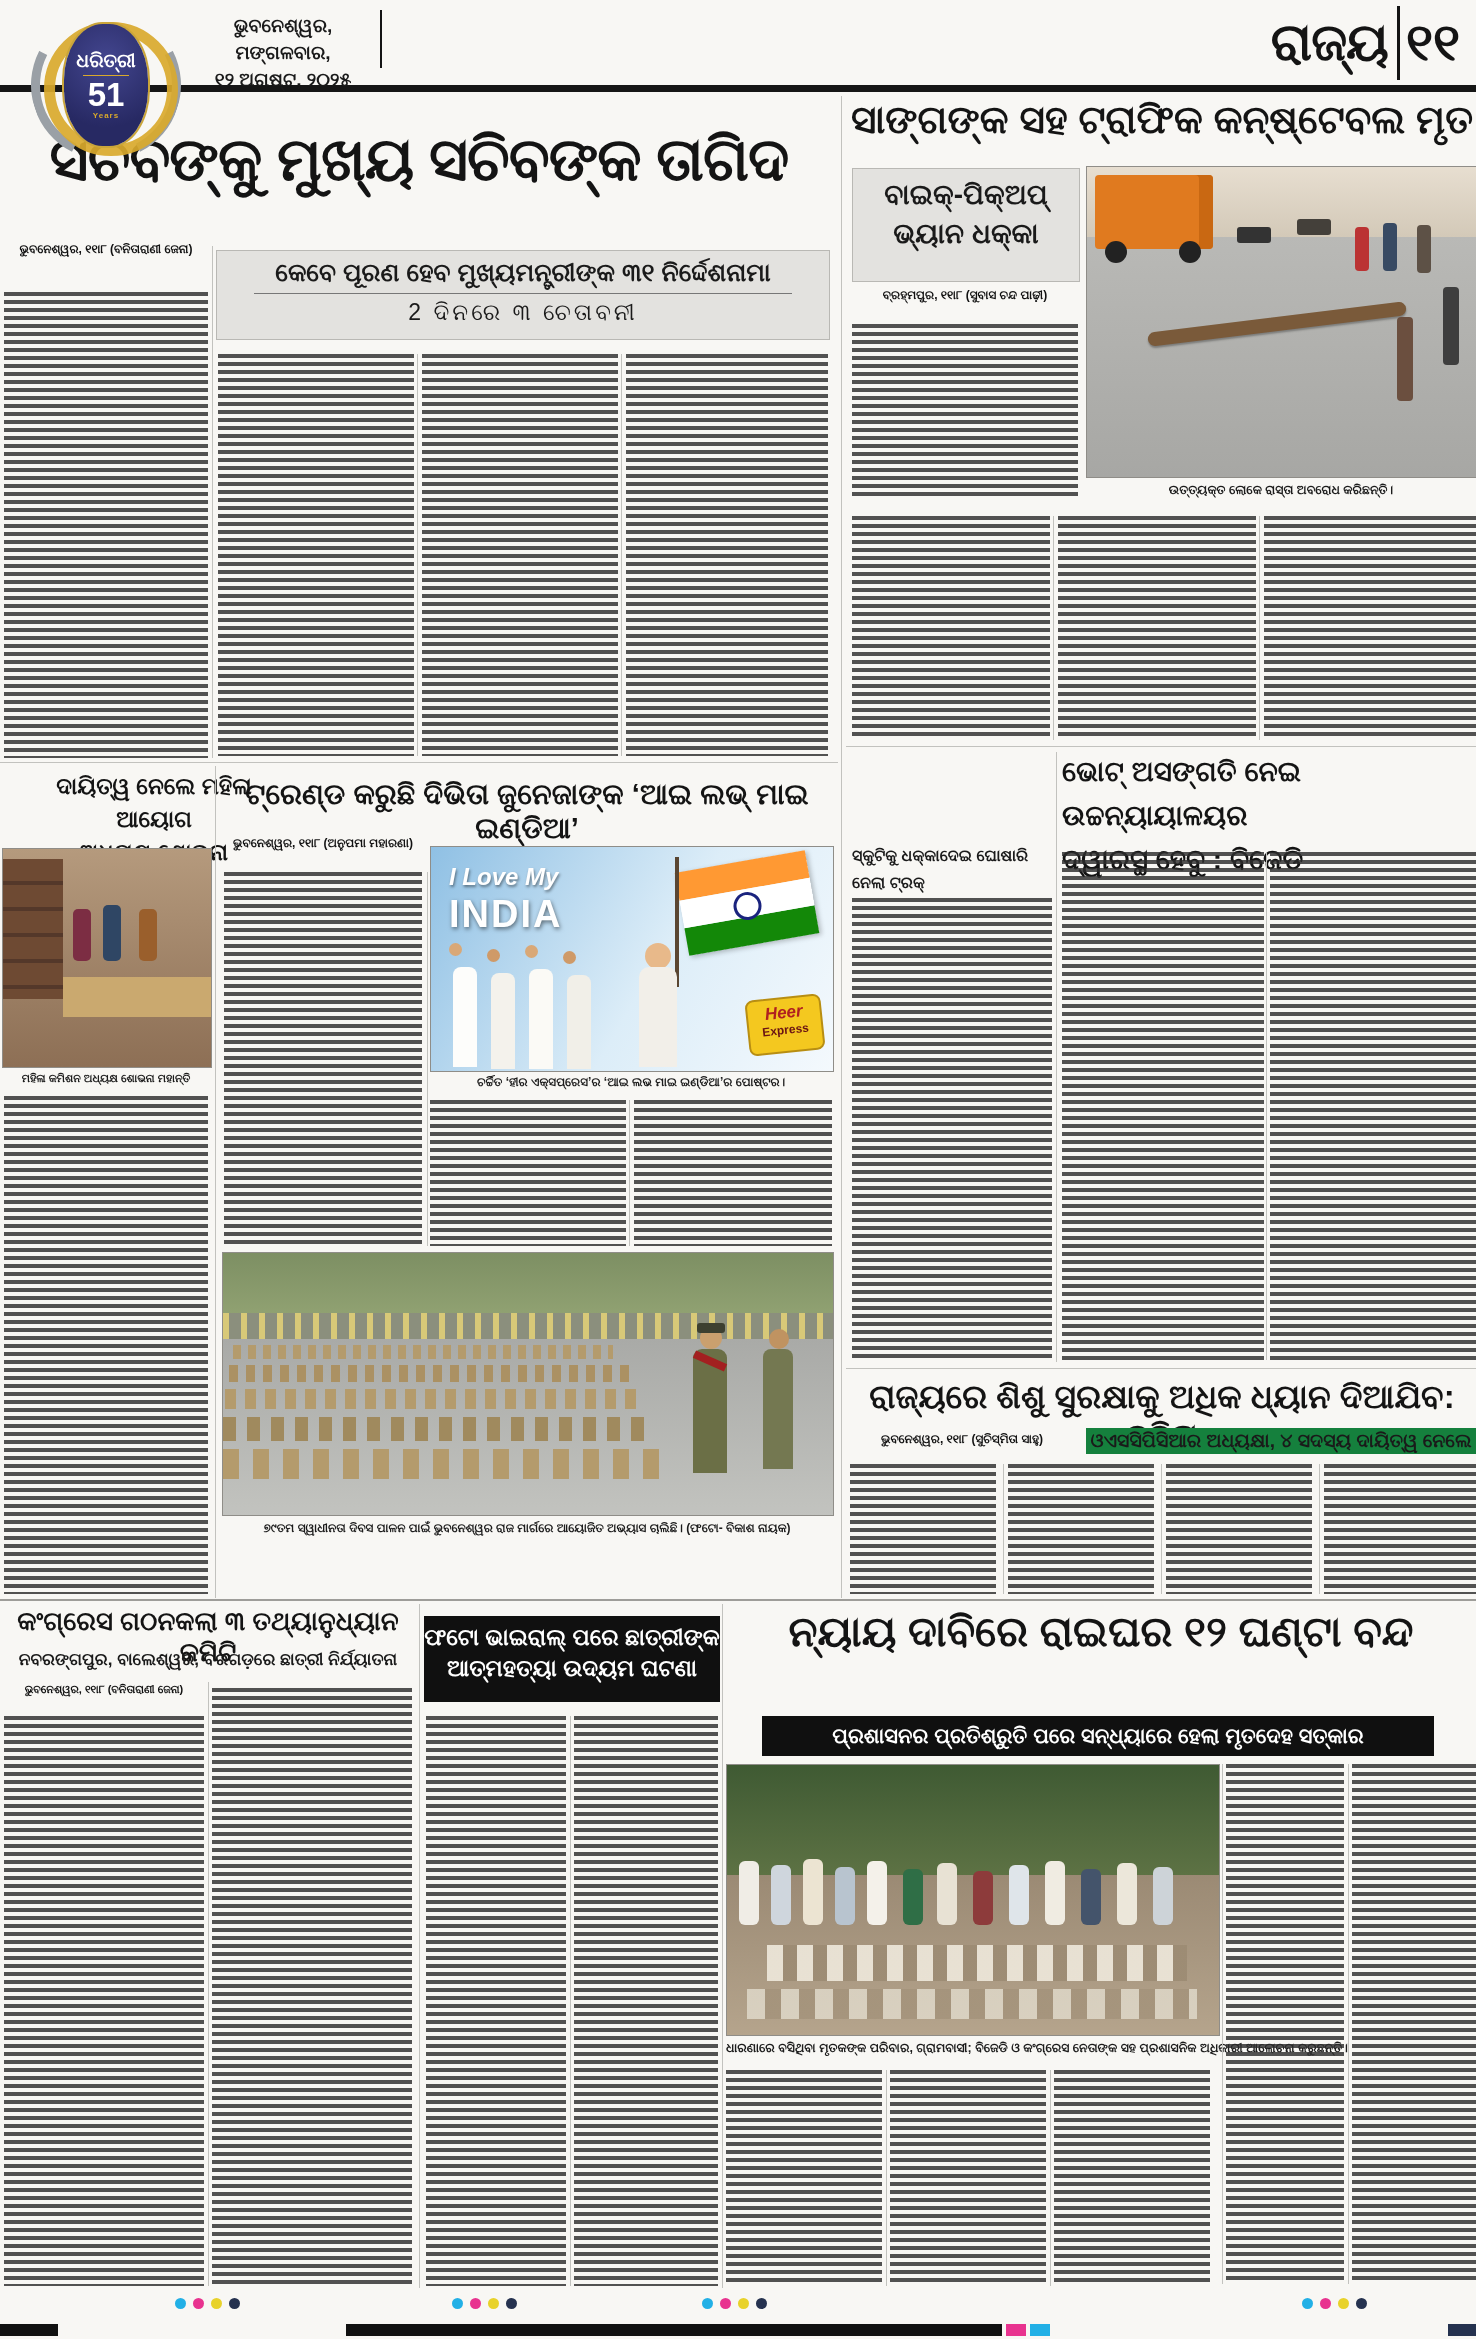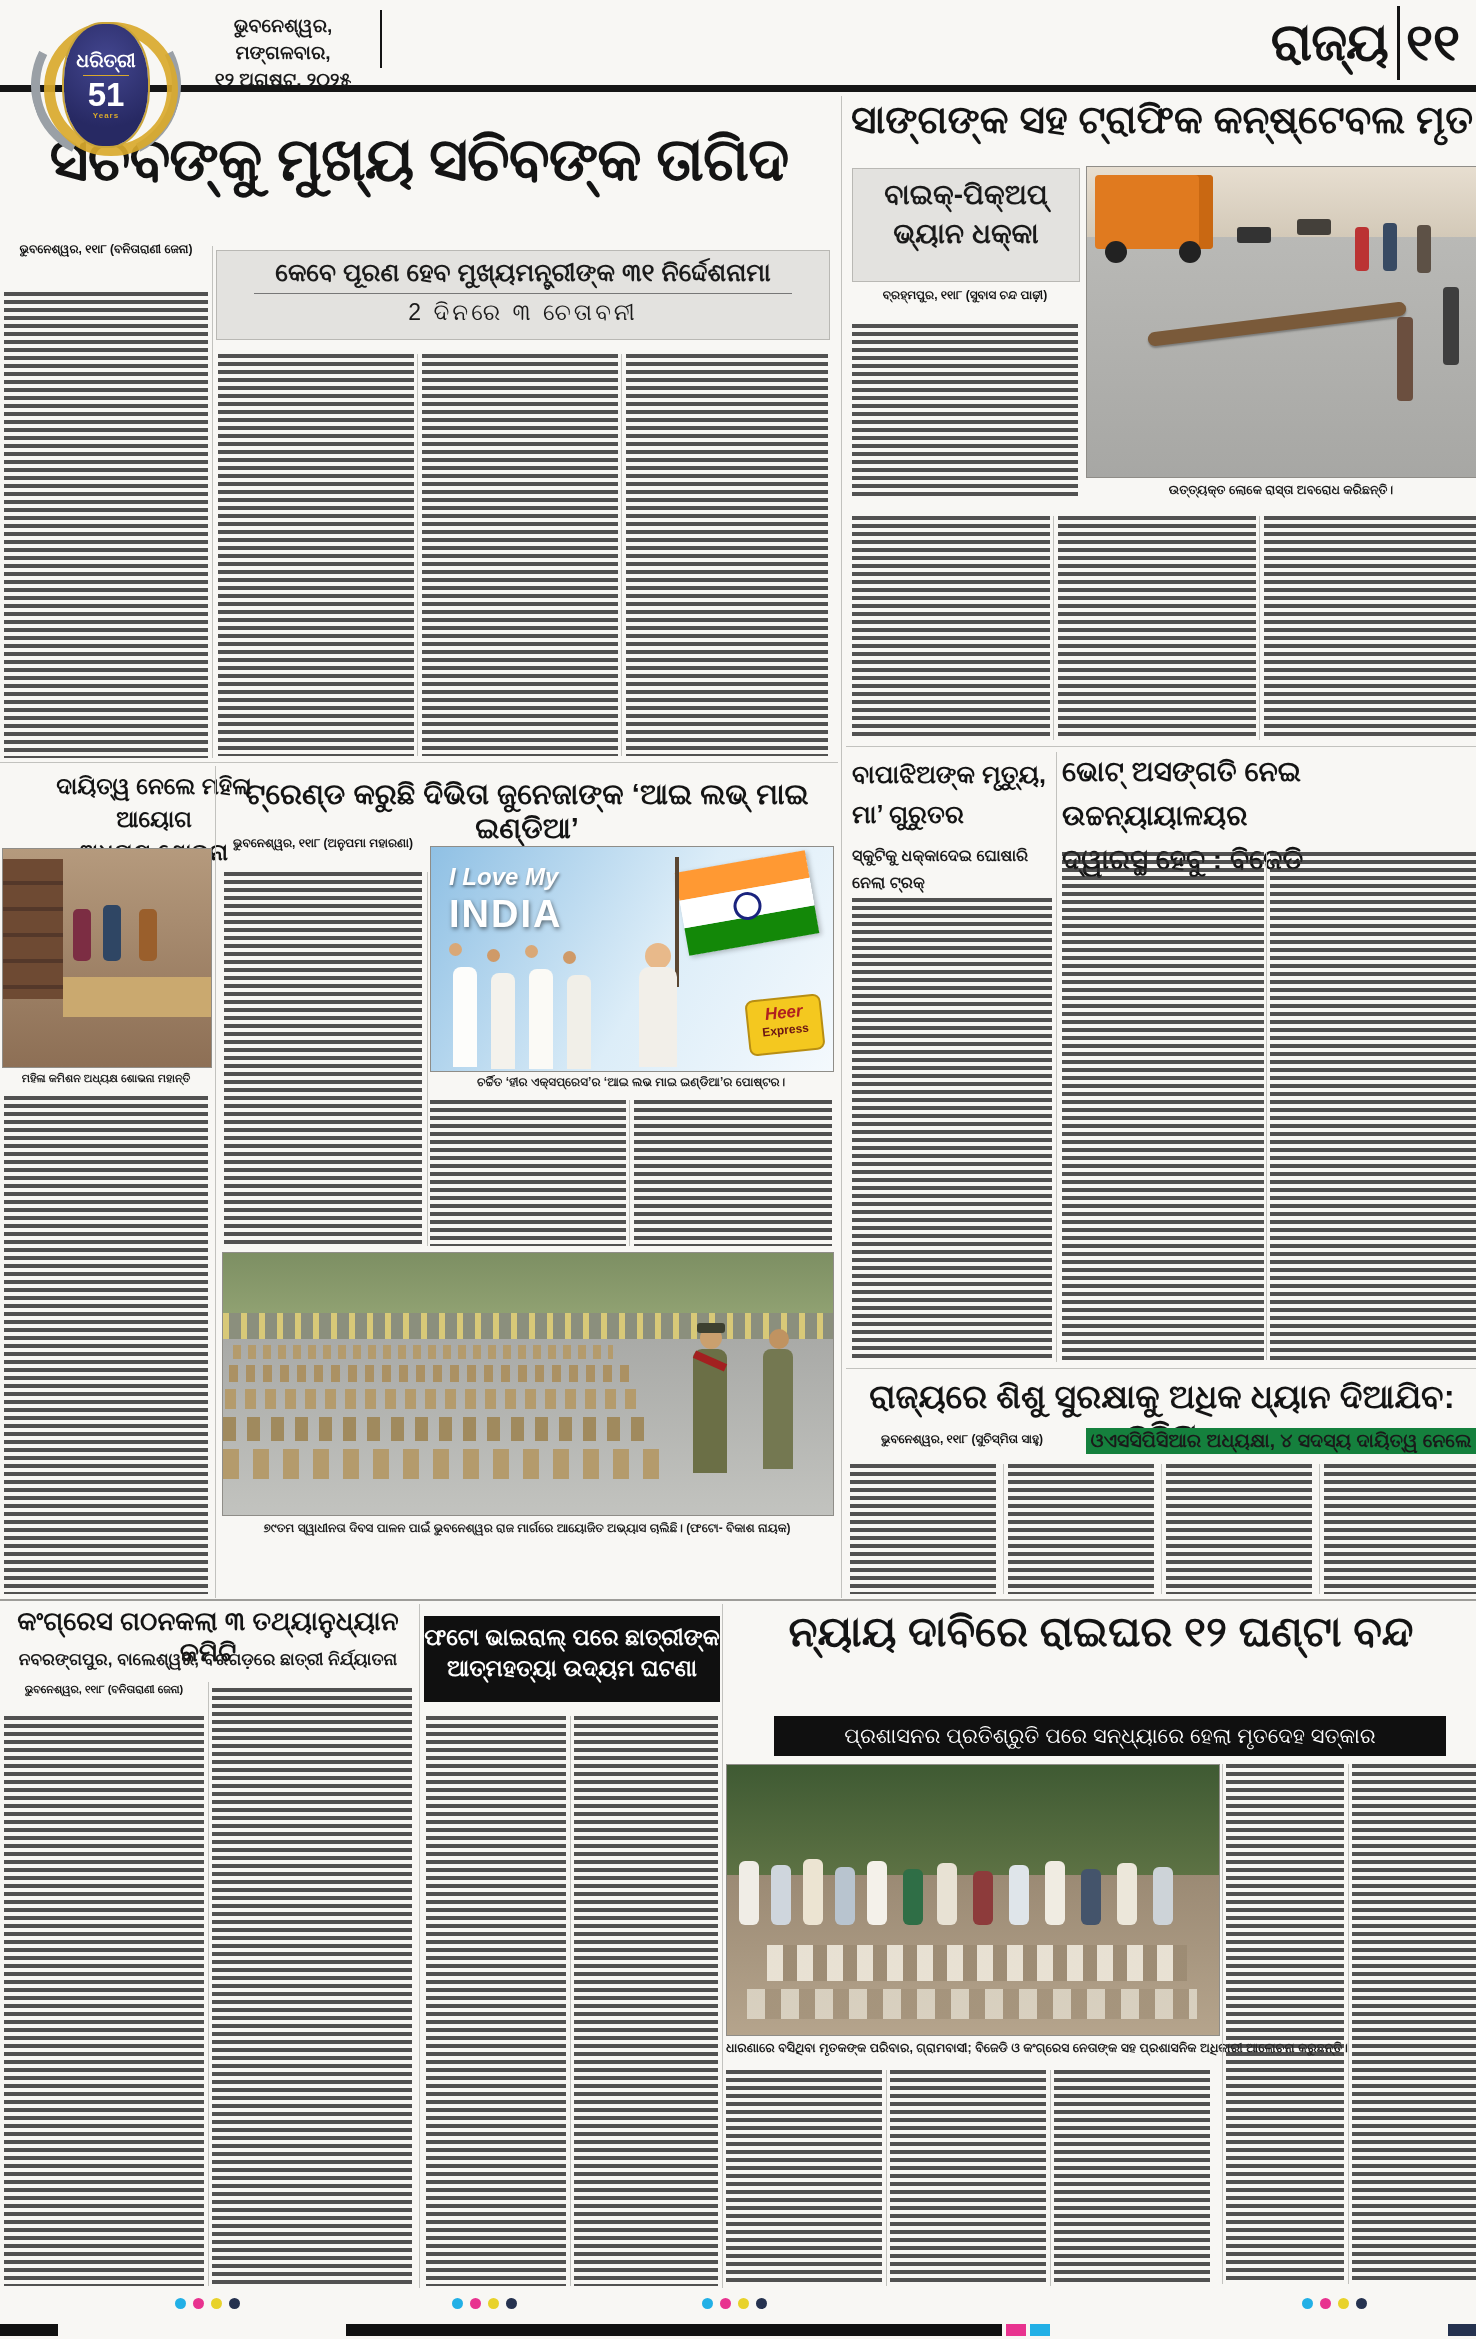--- a/index.html
+++ b/index.html
@@ -173,24 +173,20 @@
     <div class="abs" style="left:0;top:196px;width:440px;height:30px;background:repeating-linear-gradient(90deg,#b49b6c 0 16px,transparent 16px 30px);"></div>
     <div class="abs" style="left:470px;top:96px;width:34px;height:124px;background:#6b6f46;border-radius:9px 9px 0 0;"></div>
     <div class="abs" style="left:477px;top:74px;width:22px;height:22px;background:#caa06e;border-radius:50%;"></div>
     <div class="abs" style="left:474px;top:70px;width:28px;height:10px;background:#3d4030;border-radius:3px;"></div>
     <div class="abs" style="left:470px;top:104px;width:34px;height:8px;background:#a32020;transform:rotate(24deg);"></div>
     <div class="abs" style="left:540px;top:96px;width:30px;height:120px;background:#747851;border-radius:8px 8px 0 0;"></div>
     <div class="abs" style="left:546px;top:76px;width:20px;height:20px;background:#c09361;border-radius:50%;"></div>
   </div>
   <div class="abs caption ctr" style="left:222px;top:1520px;width:610px;font-size:12px;">୭୯ତମ ସ୍ୱାଧୀନତା ଦିବସ ପାଳନ ପାଇଁ ଭୁବନେଶ୍ୱର ରାଜ ମାର୍ଗରେ ଆୟୋଜିତ ଅଭ୍ୟାସ ଚାଲିଛି। (ଫଟୋ- ବିକାଶ ନାୟକ)</div>
 
-  <div class="abs hl" style="left:852px;top:754px;width:202px;font-size:25px;line-height:40px;">
-    <div>ବାପାଝିଅଙ୍କ ମୃତ୍ୟୁ,</div>
-    <div>ମା’ ଗୁରୁତର</div>
-  </div>
   <div class="abs" style="left:852px;top:842px;width:202px;font-size:16px;font-weight:800;line-height:27px;">ସ୍କୁଟିକୁ ଧକ୍କାଦେଇ ଘୋଷାରି ନେଲା ଟ୍ରକ୍</div>
   <div class="abs tx" style="left:852px;top:898px;width:200px;height:460px;"></div>
   <div class="abs vr" style="left:1056px;top:752px;height:610px;"></div>
 
   <div class="abs hl" style="left:1062px;top:750px;width:414px;font-size:28px;line-height:44px;">
     <div>ଭୋଟ୍ ଅସଙ୍ଗତି ନେଇ ଉଚ୍ଚନ୍ୟାୟାଳୟର</div>
     <div>ଦ୍ୱାରସ୍ଥ ହେବୁ : ବିଜେଡି</div>
   </div>
   <div class="abs tx" style="left:1062px;top:852px;width:202px;height:508px;"></div>
   <div class="abs tx" style="left:1270px;top:852px;width:206px;height:508px;"></div>
@@ -221,21 +217,21 @@
   <div class="abs blackbox ctr" style="left:424px;top:1616px;width:296px;height:86px;">
     <div style="font-size:23px;font-weight:800;margin-top:8px;">ଫଟୋ ଭାଇରାଲ୍ ପରେ ଛାତ୍ରୀଙ୍କ</div>
     <div style="font-size:23px;font-weight:800;margin-top:4px;">ଆତ୍ମହତ୍ୟା ଉଦ୍ୟମ ଘଟଣା</div>
   </div>
   <div class="abs tx" style="left:426px;top:1716px;width:140px;height:570px;"></div>
   <div class="abs tx" style="left:574px;top:1716px;width:144px;height:570px;"></div>
   <div class="abs vr" style="left:570px;top:1716px;height:570px;"></div>
   <div class="abs vr" style="left:722px;top:1604px;height:684px;"></div>
 
   <div class="abs hl ctr" style="left:726px;top:1608px;width:750px;font-size:42px;">ନ୍ୟାୟ ଦାବିରେ ରାଇଘର ୧୨ ଘଣ୍ଟା ବନ୍ଦ</div>
-  <div class="abs blackbox ctr" style="left:762px;top:1716px;width:672px;height:40px;font-size:21px;font-weight:400;line-height:40px;margin-left:12px;">ପ୍ରଶାସନର ପ୍ରତିଶ୍ରୁତି ପରେ ସନ୍ଧ୍ୟାରେ ହେଲା ମୃତଦେହ ସତ୍କାର</div>
+  <div class="abs blackbox ctr" style="left:762px;top:1716px;width:672px;height:40px;font-size:21px;font-weight:700;line-height:40px;">ପ୍ରଶାସନର ପ୍ରତିଶ୍ରୁତି ପରେ ସନ୍ଧ୍ୟାରେ ହେଲା ମୃତଦେହ ସତ୍କାର</div>
 
   <div class="abs photo" style="left:726px;top:1764px;width:492px;height:270px;">
     <div class="abs" style="left:0;top:0;width:492px;height:110px;background:linear-gradient(#3f5a33,#5d7244);"></div>
     <div class="abs" style="left:0;top:110px;width:492px;height:160px;background:linear-gradient(#9b8a74,#b5a48c);"></div>
     <div class="abs" style="left:12px;top:96px;width:20px;height:64px;background:#f0ede6;border-radius:6px;"></div>
     <div class="abs" style="left:44px;top:100px;width:20px;height:60px;background:#cfd6dd;border-radius:6px;"></div>
     <div class="abs" style="left:76px;top:94px;width:20px;height:66px;background:#ece4d2;border-radius:6px;"></div>
     <div class="abs" style="left:108px;top:102px;width:20px;height:58px;background:#b8c4cf;border-radius:6px;"></div>
     <div class="abs" style="left:140px;top:96px;width:20px;height:64px;background:#f4f1ea;border-radius:6px;"></div>
     <div class="abs" style="left:176px;top:104px;width:20px;height:56px;background:#2f6e46;border-radius:6px;"></div>

